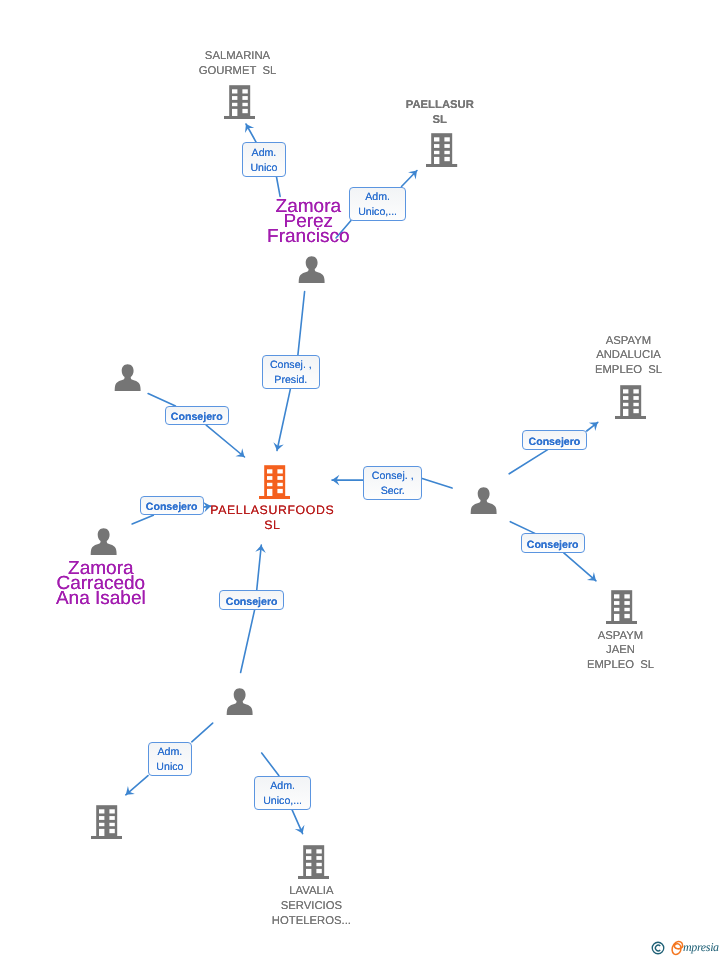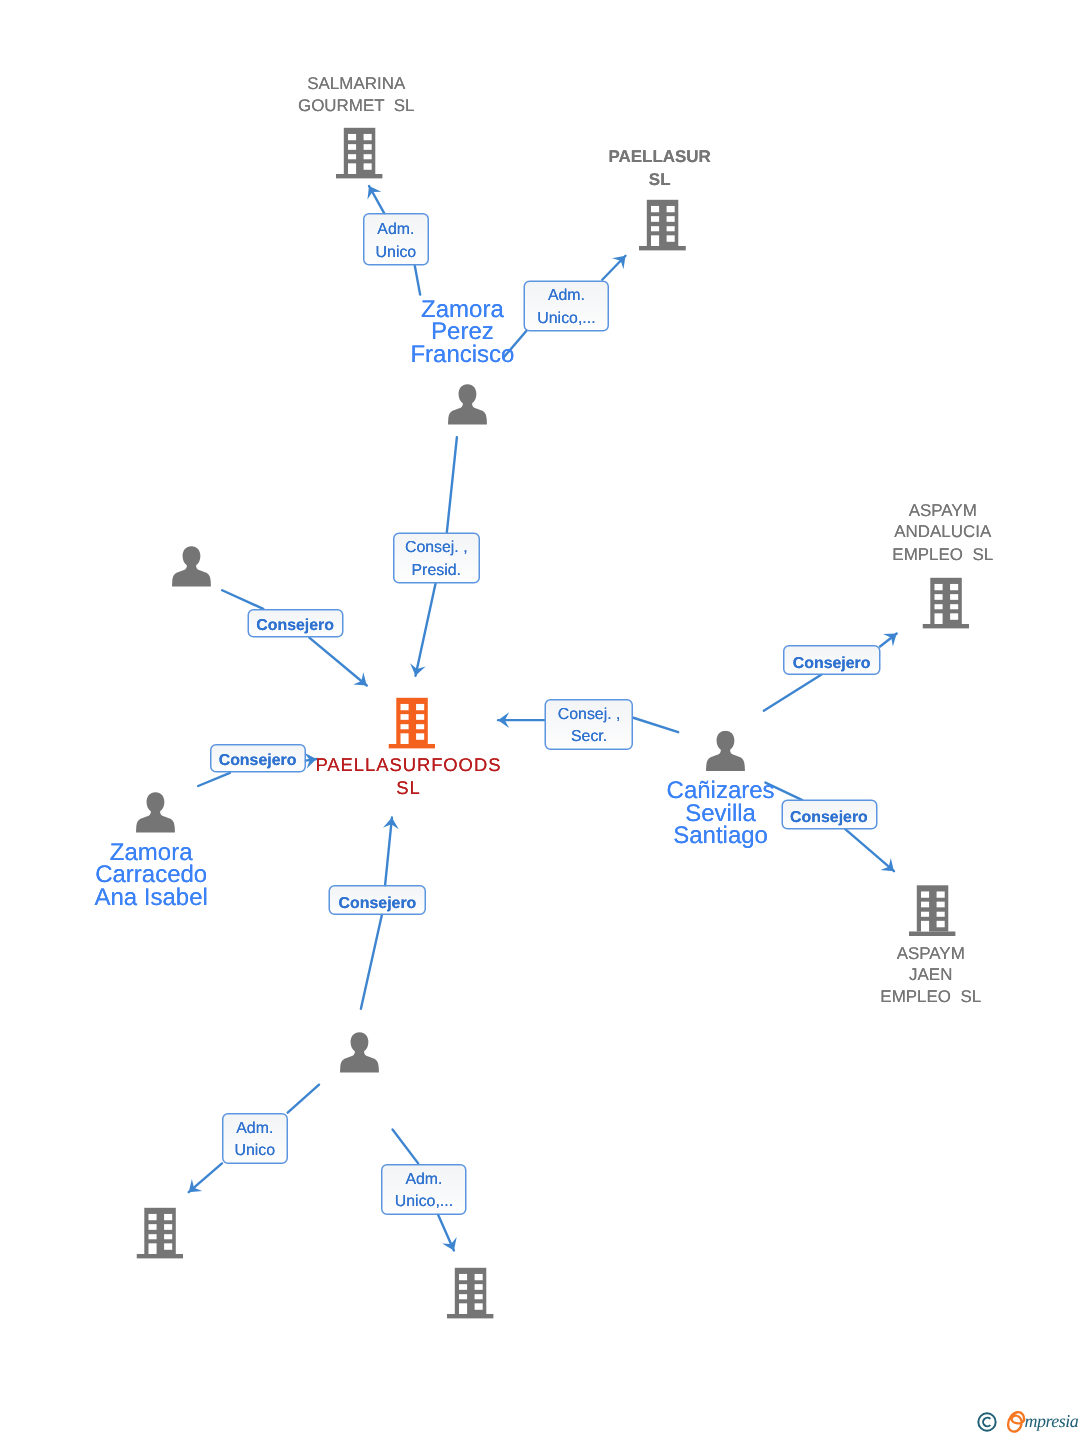--- a/index.html
+++ b/index.html
@@ -3,21 +3,21 @@
 <meta charset="utf-8">
 <title>Red de empresas</title>
 <style>
   html,body{margin:0;padding:0;background:#fff;}
   body{width:728px;height:960px;font-family:"Liberation Sans",sans-serif;overflow:hidden;-webkit-font-smoothing:antialiased;text-rendering:geometricPrecision;}
   #canvas{position:relative;width:728px;height:960px;background:#fff;}
   svg.edges{position:absolute;left:0;top:0;width:728px;height:960px;pointer-events:none;}
   .node-icon{position:absolute;}
   .node-label{position:absolute;text-align:center;color:#767676;font-size:11.3px;line-height:14.9px;white-space:pre;
               text-shadow:0 0 0.01px currentColor;}
-  .node-label.person{font-size:16px;line-height:15.1px;color:#3b82f6;}
+  .node-label.person{font-size:19px;line-height:15.1px;color:#a21caf;}
   .node-label.focus{font-size:12.3px;line-height:14.9px;color:#b91c1c;letter-spacing:0.62px;}
   .edge-label{position:absolute;box-sizing:border-box;border:1.6px solid #5b95e0;border-radius:4px;
           background:linear-gradient(#f2f4f6,#fdfdfd);color:#2f72d0;font-size:10.6px;line-height:15.3px;text-align:center;padding-top:3px;
           display:flex;align-items:center;justify-content:center;white-space:pre;
           text-shadow:0 0 0.01px currentColor;}
   .edge-label.one-line{padding-top:4.4px;font-weight:bold;}
   #logo{position:absolute;left:650px;top:938px;width:78px;height:22px;}
   #logo-c{position:absolute;left:1px;top:3px;width:14px;height:14px;}
   #logo-e{position:absolute;left:20px;top:1px;width:16px;height:17px;}
   #logo-rest{position:absolute;left:33px;top:3px;font-family:"Liberation Serif",serif;font-style:italic;
@@ -180,23 +180,20 @@
              C 25.6 19.1 26.2 20.6 26.45 23.4
              C 26.6 25.0 26.6 26.3 26.6 27.3
              L 0.7 27.3
              C 0.7 26.3 0.7 25.0 0.85 23.4
              C 1.1 20.6 1.7 19.1 3.7 17.9
              C 5.4 16.9 8.2 16.3 9.4 15.6
              C 10.4 15.0 10.55 14.0 10.55 12.9
              C 8.95 11.9 7.7 9.6 7.7 6.7
              C 7.7 3.1 9.85 0.25 13.65 0.25 Z" fill="#757575"></path>
   </svg></div>
-    <div class="node-label person" style="left: 390.4px; top: 519.6px; width: 180px;">Cañizares
-Sevilla
-Santiago</div>
     <div class="node-icon" style="left: 606px; top: 588.3px; width: 31.2px; height: 36.2px;"><svg width="100%" height="100%" viewBox="0 0 31.2 36.2">
     <rect x="5.2" y="2.2" width="21.0" height="30.8" fill="#757575"></rect>
     <rect x="0" y="33.0" width="31.2" height="3.2" fill="#757575"></rect>
     <rect x="8.0" y="6.3" width="5.4" height="4.2" fill="#fff"></rect>
     <rect x="18.4" y="6.3" width="5.4" height="4.2" fill="#fff"></rect>
     <rect x="8.0" y="13.1" width="5.4" height="3.8" fill="#fff"></rect>
     <rect x="18.4" y="13.1" width="5.4" height="3.8" fill="#fff"></rect>
     <rect x="8.0" y="19.8" width="5.4" height="3.4" fill="#fff"></rect>
     <rect x="18.4" y="19.8" width="5.4" height="3.4" fill="#fff"></rect>
     <rect x="8.0" y="25.9" width="5.4" height="7.1" fill="#fff"></rect>
@@ -257,20 +254,23 @@
     <rect x="0" y="33.0" width="31.2" height="3.2" fill="#757575"></rect>
     <rect x="8.0" y="6.3" width="5.4" height="4.2" fill="#fff"></rect>
     <rect x="18.4" y="6.3" width="5.4" height="4.2" fill="#fff"></rect>
     <rect x="8.0" y="13.1" width="5.4" height="3.8" fill="#fff"></rect>
     <rect x="18.4" y="13.1" width="5.4" height="3.8" fill="#fff"></rect>
     <rect x="8.0" y="19.8" width="5.4" height="3.4" fill="#fff"></rect>
     <rect x="18.4" y="19.8" width="5.4" height="3.4" fill="#fff"></rect>
     <rect x="8.0" y="25.9" width="5.4" height="7.1" fill="#fff"></rect>
     <rect x="18.4" y="25.9" width="5.4" height="4.3" fill="#fff"></rect>
   </svg></div>
+    <div class="node-label" style="left: 221.4px; top: 884.4px; width: 180px;">LAVALIA
+SERVICIOS
+HOTELEROS...</div>
     <div class="edge-label" style="left: 242.1px; top: 142.3px; width: 43.7px; height: 34.6px;">Adm.
 Unico</div>
     <div class="edge-label" style="left: 349.4px; top: 186.5px; width: 56.5px; height: 34px;">Adm.
 Unico,...</div>
     <div class="edge-label" style="left: 261.5px; top: 354.8px; width: 58.7px; height: 34.1px;">Consej. ,
 Presid.</div>
     <div class="edge-label one-line" style="left: 164.6px; top: 405.9px; width: 64.3px; height: 19.2px;">Consejero</div>
     <div class="edge-label one-line" style="left: 139.7px; top: 496px; width: 64px; height: 19.2px;">Consejero</div>
     <div class="edge-label one-line" style="left: 219.4px; top: 590.4px; width: 64.5px; height: 19.4px;">Consejero</div>
     <div class="edge-label" style="left: 363.3px; top: 466px; width: 58.9px; height: 33.6px;">Consej. ,

